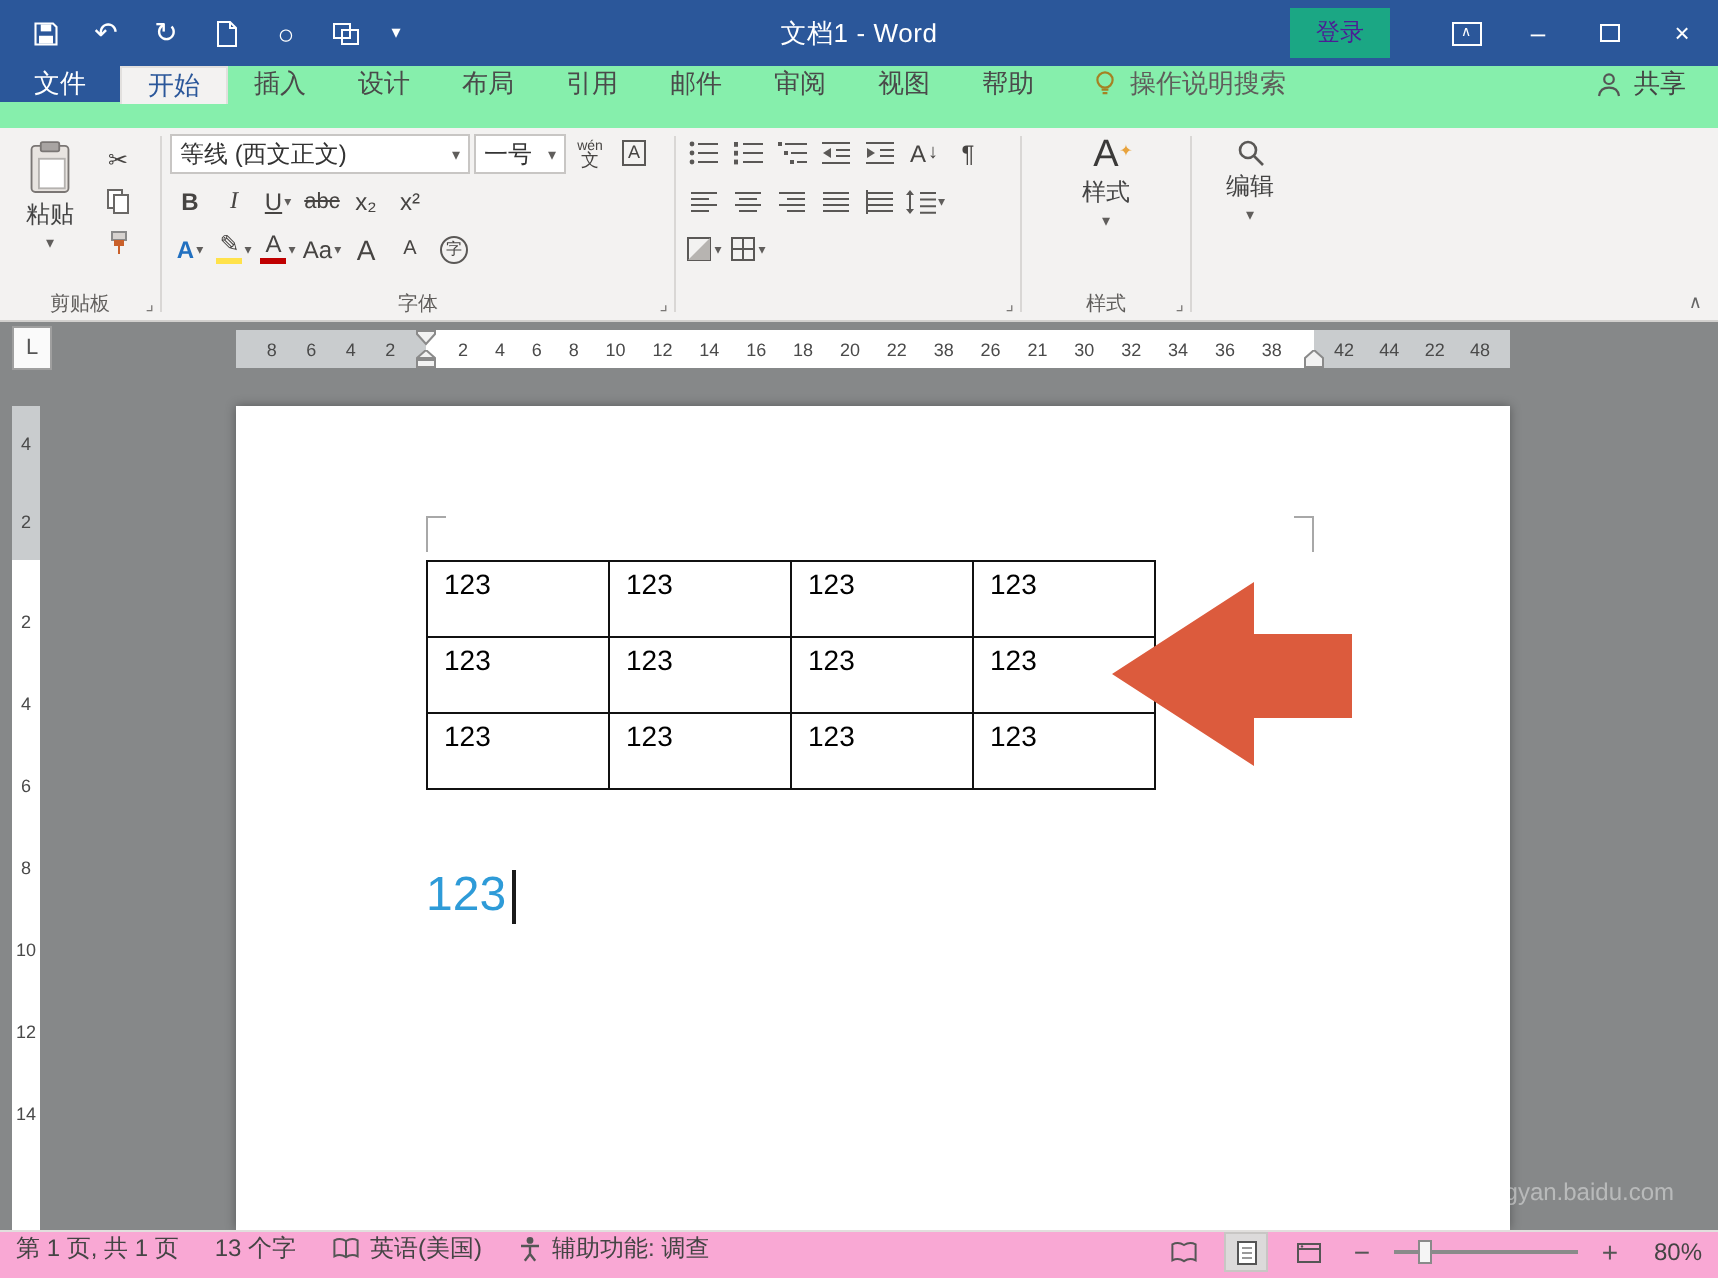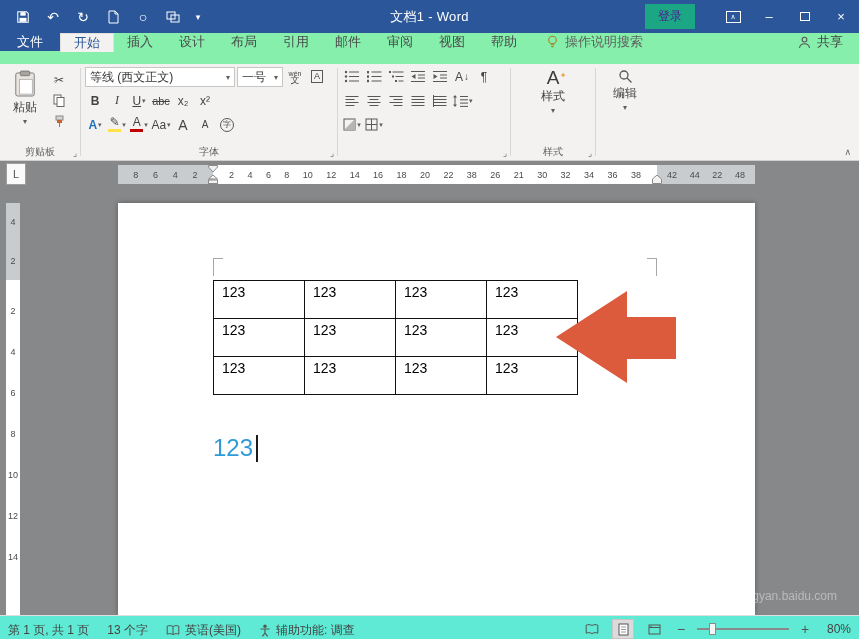--- a/index.html
+++ b/index.html
@@ -90,21 +90,21 @@
   .cursor {display:inline-block;width:2px;height:27px;background:#1a1a1a;margin-left:3px;animation:blink 1s steps(1) infinite}
   @keyframes blink {50% {opacity:0}}
 
   .watermark {position:absolute;right:22px;bottom:2px;display:flex;flex-direction:row;align-items:center;pointer-events:none}
   .wm-logo {width:30px;height:30px;border:4px solid rgba(255,255,255,.65);border-radius:50%;position:relative;margin-bottom:2px}
   .wm-logo::after {content:"";position:absolute;left:4px;top:4px;width:9px;height:9px;border-radius:50%;background:rgba(255,255,255,.65)}
   .wm-title {font-size:26px;font-weight:bold;color:rgba(255,255,255,.72);letter-spacing:1px}
   .wm-sub {font-size:12px;color:rgba(255,255,255,.42);margin-top:1px}
 
   
-  .statusbar {position:absolute;left:0;right:0;bottom:0;height:24px;background:#5eead4;border-top:1px solid #e1dfdd;display:flex;align-items:flex-end;padding:0 8px;font-size:12px;color:#444;z-index:30}
+  .statusbar {position:absolute;left:0;right:0;bottom:0;height:24px;background:#f9a8d4;border-top:1px solid #e1dfdd;display:flex;align-items:flex-start;padding:0 8px;font-size:12px;color:#444;z-index:30}
   .sb-item {display:flex;align-items:center;gap:5px;margin-right:18px;cursor:pointer}
   .sb-right {margin-left:auto;display:flex;align-items:center;gap:9px}
   .viewbtn {width:22px;height:20px;display:flex;align-items:center;justify-content:center;cursor:pointer}
   .viewbtn.active {background:#dcdada;border:1px solid #c8c6c4}
   .ztrack {width:92px;height:2px;background:#8a8a8a;position:relative;cursor:pointer}
   .zthumb {position:absolute;left:12px;top:-5px;width:7px;height:12px;background:#f5f5f5;border:1px solid #8a8a8a}
   .zbtn {font-size:14px;color:#555;cursor:pointer;width:14px;text-align:center}
   .zlabel {min-width:30px;text-align:right;cursor:pointer}
   svg {display:block}
 </style>

